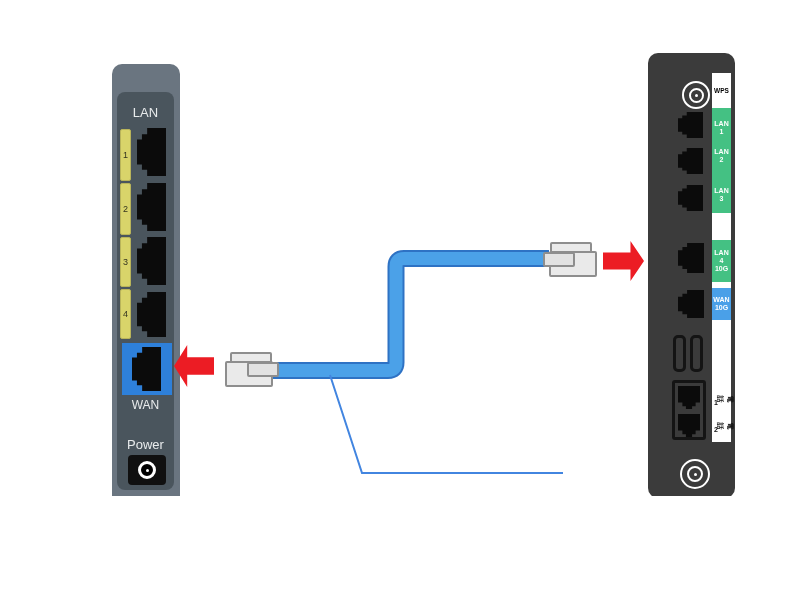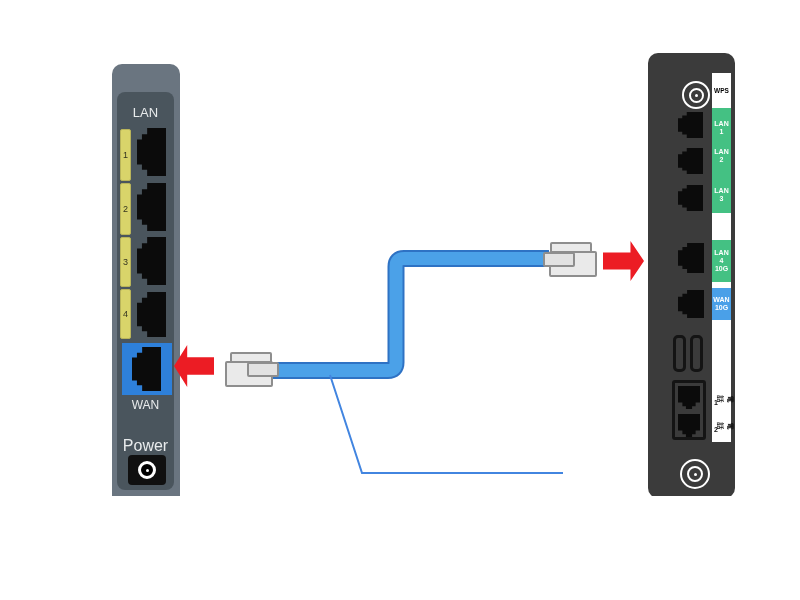--- a/index.html
+++ b/index.html
@@ -84,21 +84,21 @@
       <div class="abs rj45" style="left:20px;top:36px;width:29px;height:48px"></div>
       <div class="abs rj45" style="left:20px;top:91px;width:29px;height:48px"></div>
       <div class="abs rj45" style="left:20px;top:145px;width:29px;height:48px"></div>
       <div class="abs rj45" style="left:20px;top:200px;width:29px;height:45px"></div>
 
       <div class="abs" id="wan-square">
         <div class="abs rj45" style="left:10px;top:4px;width:29px;height:44px"></div>
       </div>
       <div class="abs rtr-label" style="top:306px;font-size:12px">WAN</div>
 
-      <div class="abs rtr-label" style="top:345px;font-size:16px">Power</div>
+      <div class="abs rtr-label" style="top:345px;font-size:13px">Power</div>
       <div class="abs" id="power-jack">
         <div class="ring">
           <div class="dot"></div>
         </div>
       </div>
     </div>
   </div>
 
   <div class="abs" id="gateway">
 

